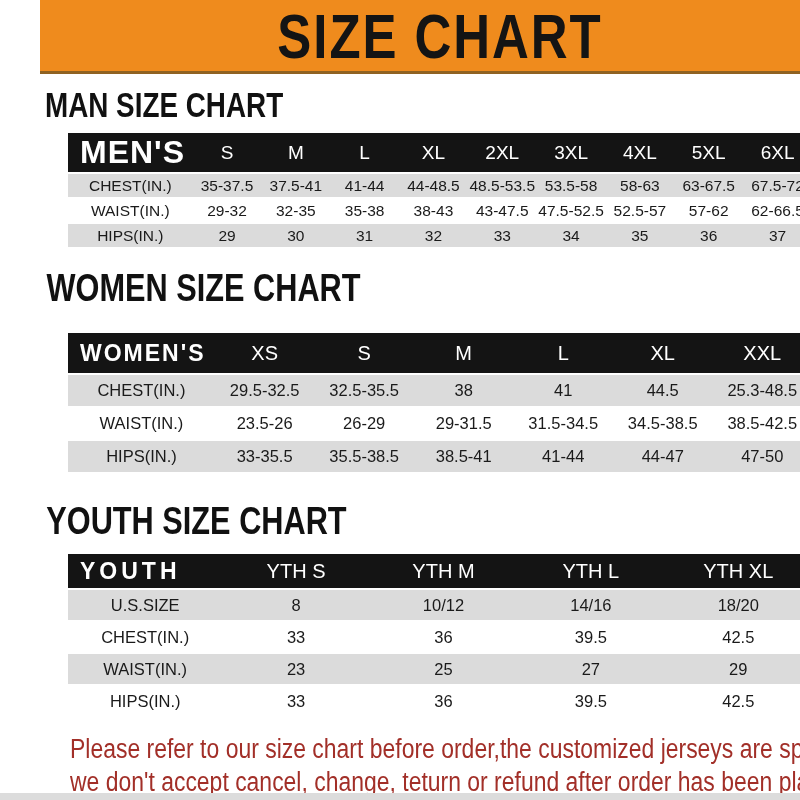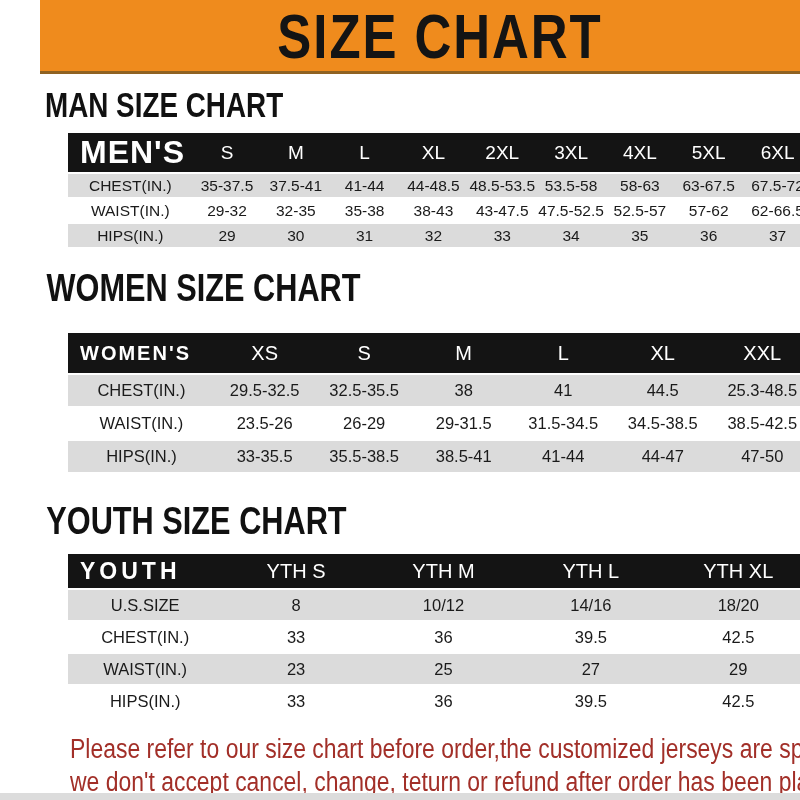--- a/index.html
+++ b/index.html
@@ -82,21 +82,21 @@
   table.men thead tr { height: 34px; }
   table.men tbody tr { height: 25px; }
   table.men thead th { font-size: 19px; }
   table.men thead th.group { font-size: 32px; letter-spacing: 1px; width: 15%; }
   table.men td { font-size: 15.5px; }
 
   
   table.women thead tr { height: 41px; }
   table.women tbody tr { height: 33px; }
   table.women thead th { font-size: 20px; }
-  table.women thead th.group { font-size: 20px; letter-spacing: 2px; width: 18%; margin-top: 16px; }
+  table.women thead th.group { font-size: 23px; letter-spacing: 2px; width: 18%; margin-top: 16px; }
   table.women td { font-size: 16.5px; }
 
   
   table.youthT thead tr { height: 35px; border-radius: 9px; }
   table.youthT tbody tr { height: 32px; }
   table.youthT thead th { font-size: 20px; }
   table.youthT thead th.group { font-size: 23px; letter-spacing: 4px; width: 19%; }
   table.youthT td { font-size: 16.5px; }
 
   

